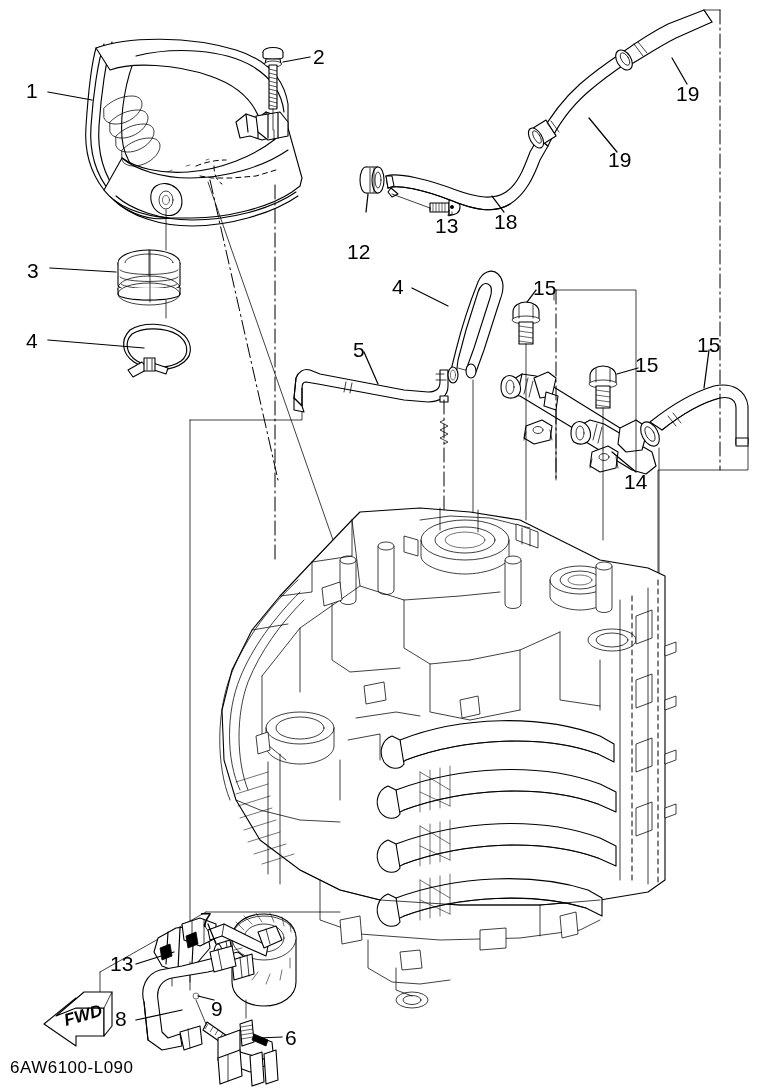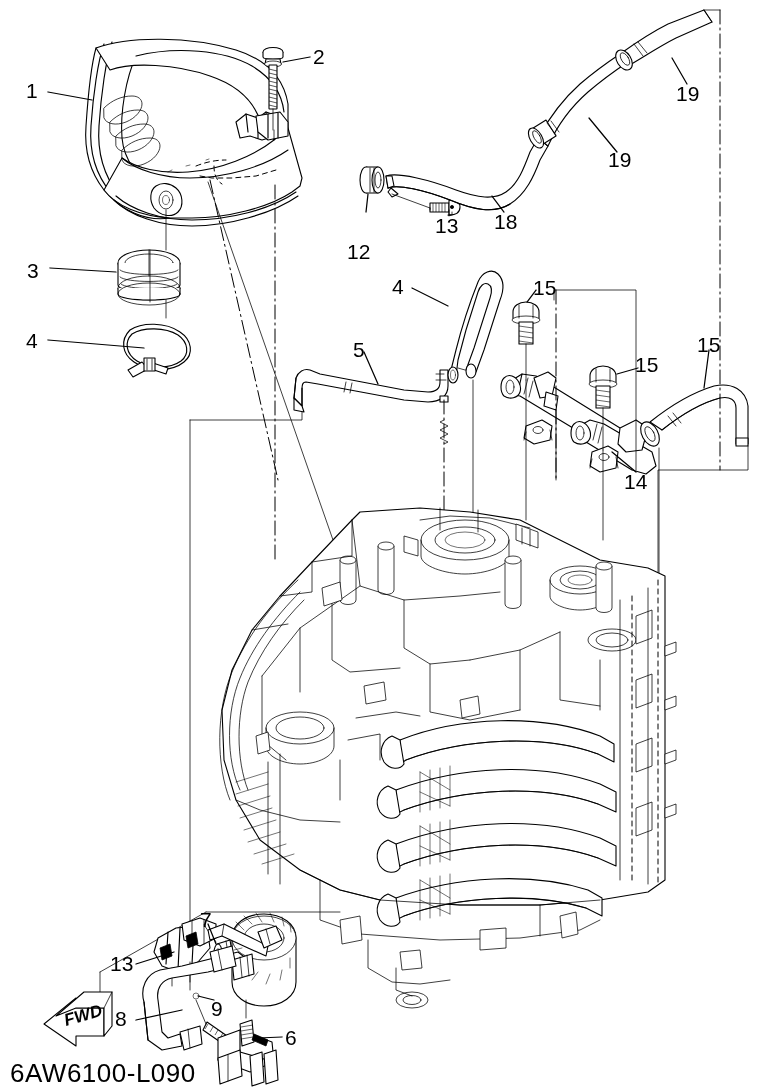--- a/index.html
+++ b/index.html
@@ -23,21 +23,21 @@
     font-weight:400;
     color:#000;
     line-height:1;
     white-space:nowrap;
     letter-spacing:0px;
   }
   #partno{
     position:absolute;
     left:10px;top:1058px;
     font-family:"Liberation Sans", sans-serif;
-    font-size:26px;
+    font-size:17px;
     letter-spacing:0.5px;
     color:#000;
     white-space:nowrap;
   }
   .fwdtext{
     font-family:"Liberation Sans", sans-serif;
     font-weight:bold;
     font-style:italic;
     font-size:17px;
     fill:#000;

